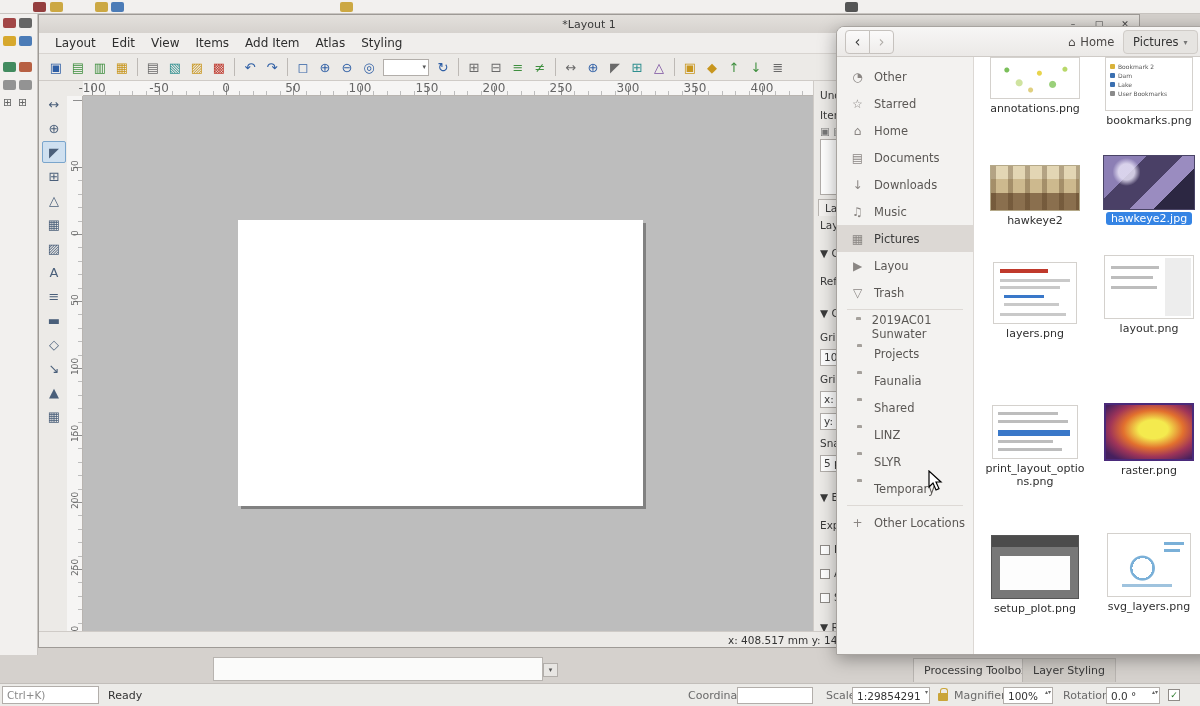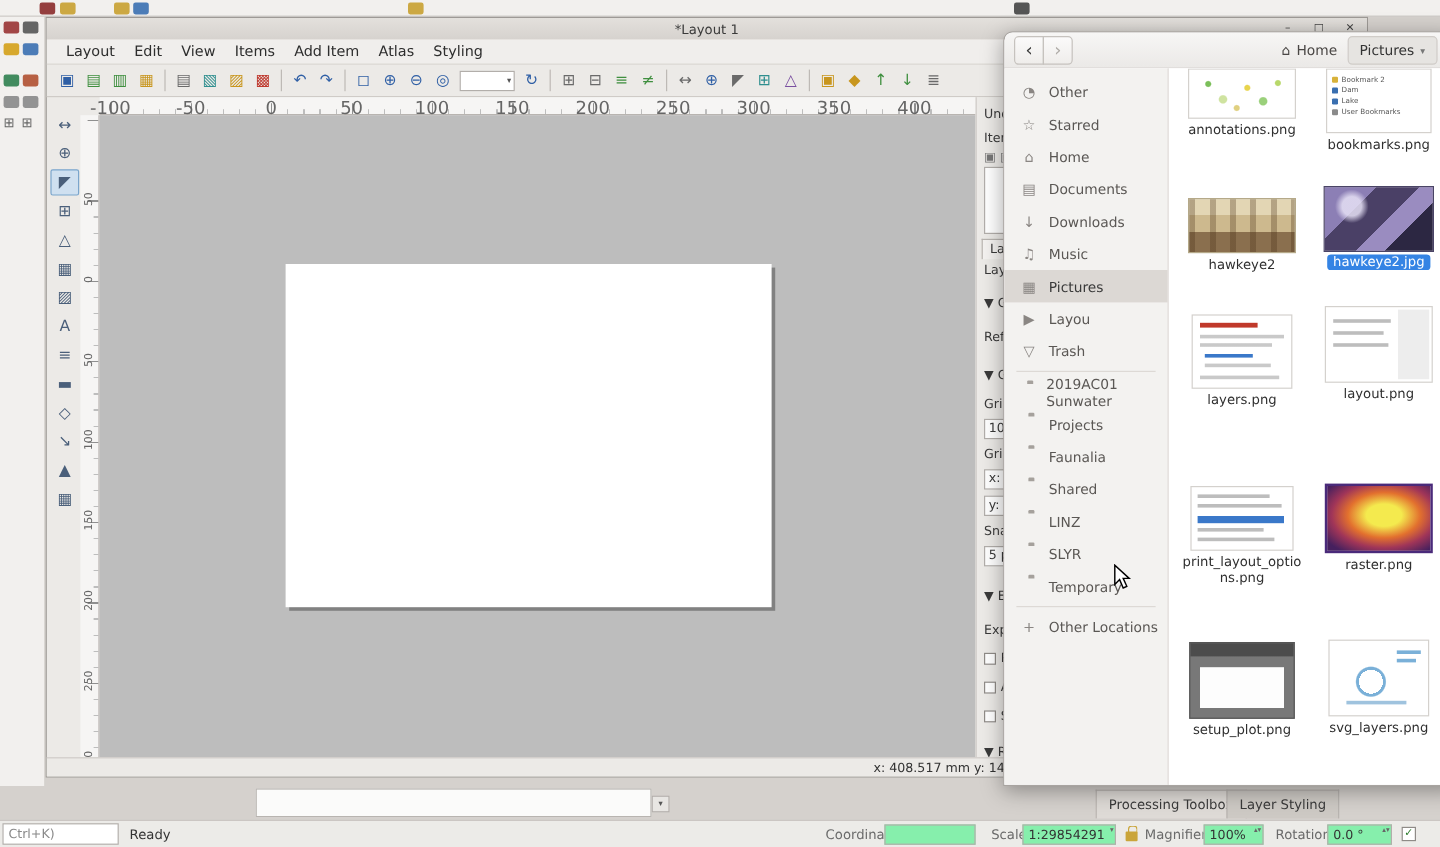--- a/index.html
+++ b/index.html
@@ -35,21 +35,21 @@
   .tcombo { width:46px; height:17px; background:#fff; border:1px solid #b2aeaa; margin:0 3px;
     display:flex; align-items:center; justify-content:flex-end; padding-right:2px; font-size:7px; color:#555; }
 
   
   #lw-hruler { position:absolute; left:44px; top:66px; width:730px; height:15px; background:#f6f5f4;
     border-bottom:1px solid #b8b4b0;
     background-image:
       repeating-linear-gradient(90deg,#8f8f8f 0 1px,transparent 1px 67px),
       repeating-linear-gradient(90deg,#bdbdbd 0 1px,transparent 1px 13.4px);
     background-size:100% 9px,100% 4px; background-position:9px bottom,9px bottom; background-repeat:no-repeat; }
-  .hrt { position:absolute; top:0; transform:translateX(-50%); font-size:15px; color:#666; }
+  .hrt { position:absolute; top:0; transform:translateX(-50%); font-size:12px; color:#666; }
   #lw-vruler { position:absolute; left:28px; top:81px; width:16px; height:537px; background:#f6f5f4;
     border-right:1px solid #b8b4b0;
     background-image:
       repeating-linear-gradient(180deg,#8f8f8f 0 1px,transparent 1px 67px),
       repeating-linear-gradient(180deg,#bdbdbd 0 1px,transparent 1px 13.4px);
     background-size:9px 100%,4px 100%; background-position:right 4px,right 71px; background-repeat:no-repeat; }
   .vrt { position:absolute; left:0; transform:rotate(-90deg); transform-origin:center; width:16px;
     text-align:center; font-size:9px; color:#666; }
 
   
@@ -173,21 +173,21 @@
     font-size:11px; color:#3a3a3a; border:1px solid #b8b4b0; border-bottom:none; background:#cdc9c4; }
   #tab-processing { left:913px; background:#dedad6; }
   #tab-styling { left:1022px; }
 
   
   #statusbar { left:0; top:683px; width:1200px; height:23px; background:#ecebe8; border-top:1px solid #c2beba; z-index:5; }
   #locator { position:absolute; left:2px; top:2px; width:97px; height:18px; background:#fff;
     border:1px solid #b2aeaa; font-size:10.5px; color:#8a8a8a; font-family:"DejaVu Sans",sans-serif; padding:0 4px; }
   #ready { position:absolute; left:108px; top:5px; font-size:11px; color:#333; }
   .sb-label { position:absolute; top:5px; font-size:11px; color:#6a6a6a; }
-  .sb-input { position:absolute; top:3px; height:17px; background:#86efac; border:1px solid #b2aeaa;
+  .sb-input { position:absolute; top:3px; height:17px; background:#ffffff; border:1px solid #b2aeaa;
     font-size:10.5px; color:#333; display:flex; align-items:center; padding:0 4px; }
   .spin-ars { position:absolute; right:1px; top:0; display:flex; flex-direction:column; font-size:6px;
     color:#666; line-height:7px; }
   .lock { position:absolute; left:938px; top:9px; width:10px; height:8px; background:#caa53a; border-radius:1px; }
   .lock::before { content:""; position:absolute; top:-5px; left:2px; width:6px; height:5px;
     border:1.5px solid #caa53a; border-bottom:none; border-radius:3px 3px 0 0; }
   #sb-check { position:absolute; left:1168px; top:5px; width:12px; height:12px; background:#fff;
     border:1px solid #8f8b87; font-size:9px; color:#2a7a2a; display:flex; align-items:center; justify-content:center; }
 
   #cursor { position:absolute; left:928px; top:470px; z-index:50; }

